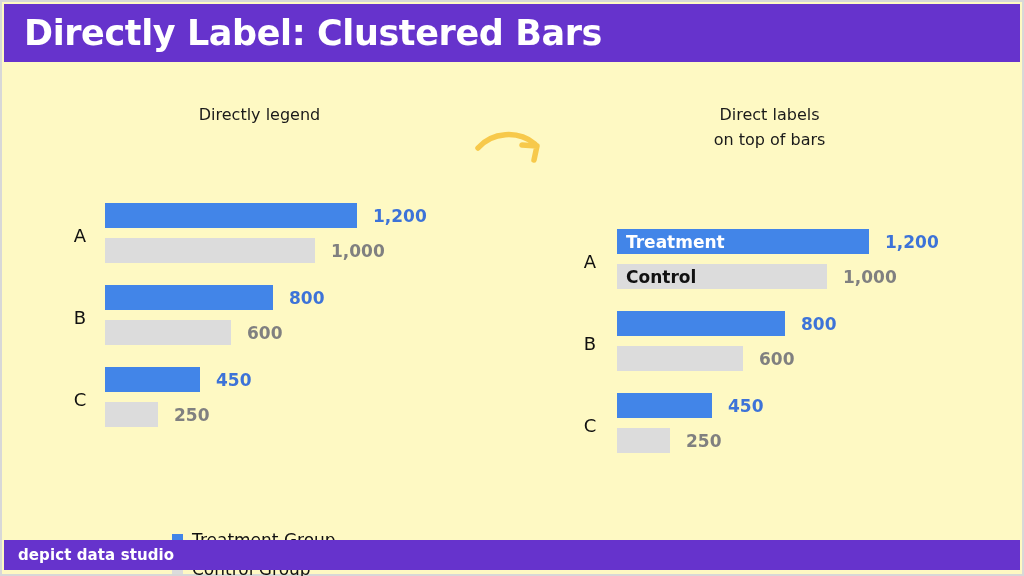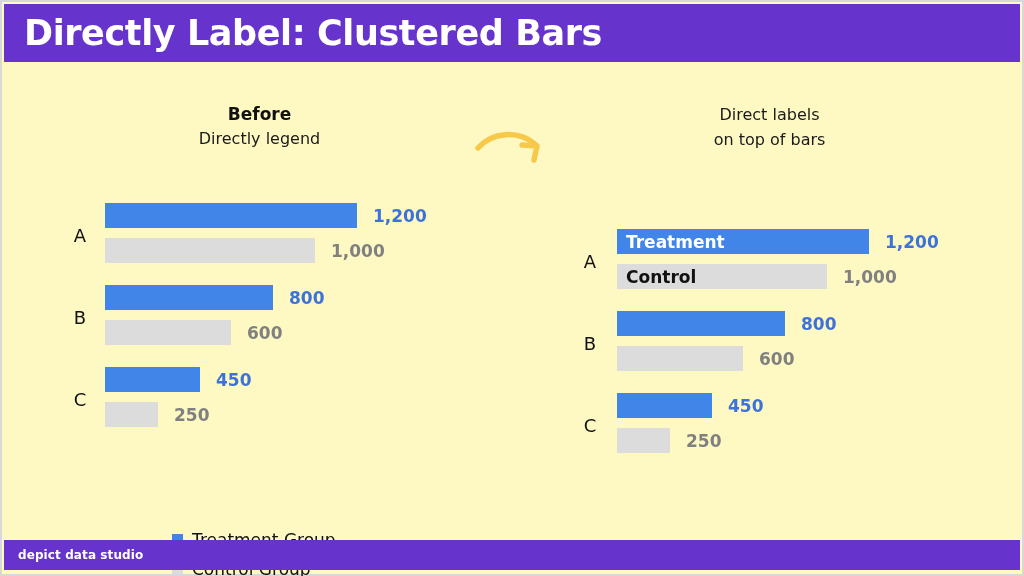--- a/index.html
+++ b/index.html
@@ -49,21 +49,21 @@
     left: 2px;
     bottom: 4px;
     width: 1016px;
     height: 30px;
     background: #6633CC;
     display: flex;
     align-items: center;
   }
   #footer-text {
     color: #ffffff;
-    font-size: 12px;
+    font-size: 15px;
     font-weight: bold;
     letter-spacing: 0.1px;
     margin-left: 14px;
     font-family: "DejaVu Sans", sans-serif;
   }
 
   
   .panel {
     position: absolute;
     top: 100px;
@@ -194,21 +194,20 @@
 <body>
 
 <div id="slide">
 
   <div id="title-band">
     <div id="title-text">Directly Label: Clustered Bars</div>
   </div>
 
   <div class="panel" id="panel-before">
     <div class="panel-heading">
-      <div class="panel-title">Before</div>
       <div class="panel-sub">Directly legend</div>
     </div>
 
     <div class="chart" id="chart-before">
 
       <div class="cat-group">
         <div class="cat-label">A</div>
         <div class="bars">
           <div class="bar-row treatment">
             <div class="bar treatment" style="width:252px"></div>

